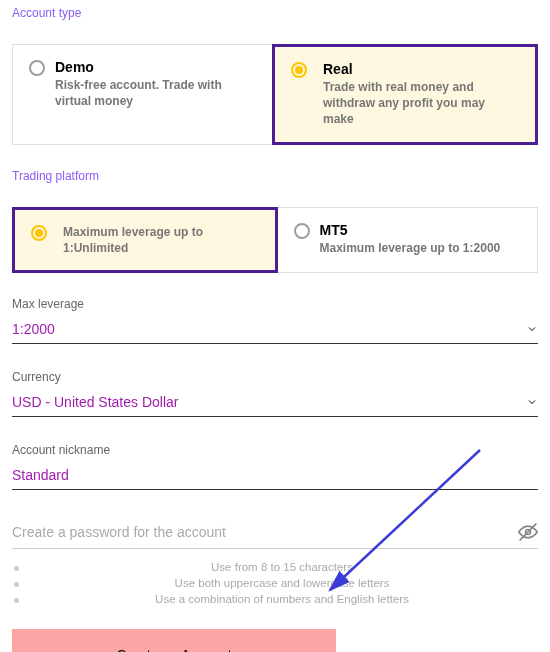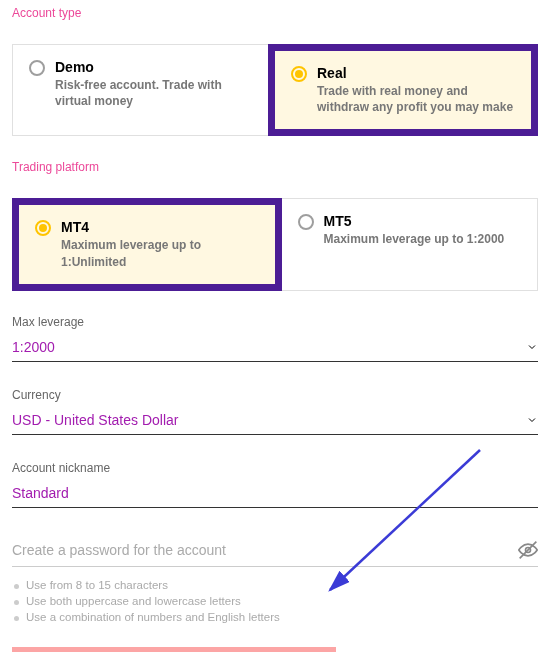--- a/index.html
+++ b/index.html
@@ -6,21 +6,21 @@
     body {
       font-family: -apple-system, BlinkMacSystemFont, "Segoe UI", Arial, sans-serif;
       background: #fff;
       width: 550px;
       padding: 6px 12px 20px 12px;
       color: #000;
       font-size: 13px;
     }
     .section-label {
       font-size: 12px;
-      color: #ec4899;
+      color: #8b5cf6;
       margin-bottom: 8px;
     }
     .radio-grid {
       display: flex;
       border: 1px solid #e0e0e0;
       margin-bottom: 24px;
       margin-top: 24px;
     }
     .radio-card {
       flex: 1;
@@ -28,23 +28,24 @@
       display: flex;
       align-items: flex-start;
       gap: 10px;
       cursor: pointer;
     }
     .radio-card + .radio-card {
       border-left: 1px solid #e0e0e0;
     }
     .radio-card.selected {
       background: #fff8e1;
-      border: 7px solid #4c1d95;
+      border: 3px solid #4c1d95;
       margin: -1px;
       position: relative;
+      gap: 16px;
     }
     .radio-circle {
       width: 16px;
       height: 16px;
       border: 2px solid #9e9e9e;
       border-radius: 50%;
       flex-shrink: 0;
       margin-top: 1px;
       display: flex;
       align-items: center;
@@ -111,20 +112,21 @@
       font-size: 14px;
       color: #404040;
     }
     .pw-row input::placeholder { color: #aaa; }
     .pw-eye { width: 20px; height: 20px; color: #888; flex-shrink: 0; }
     .pw-rules {
       list-style: none;
       color: #aaa;
       font-size: 11.5px;
       margin-bottom: 22px;
+      text-align: center;
     }
     .pw-rules li {
       padding: 2px 0 2px 14px;
       position: relative;
     }
     .pw-rules li::before {
       content: "";
       width: 5px;
       height: 5px;
       border-radius: 50%;
@@ -171,21 +173,20 @@
     </div>
   </div>
 </div>
 
 
 <div class="section-label">Trading platform</div>
 <div class="radio-grid">
   <div class="radio-card selected">
     <span class="radio-circle"></span>
     <div class="radio-body">
-      <div class="radio-title">MT4</div>
       <div class="radio-desc">Maximum leverage up to 1:Unlimited</div>
     </div>
   </div>
   <div class="radio-card">
     <span class="radio-circle"></span>
     <div class="radio-body">
       <div class="radio-title">MT5</div>
       <div class="radio-desc">Maximum leverage up to 1:2000</div>
     </div>
   </div>

